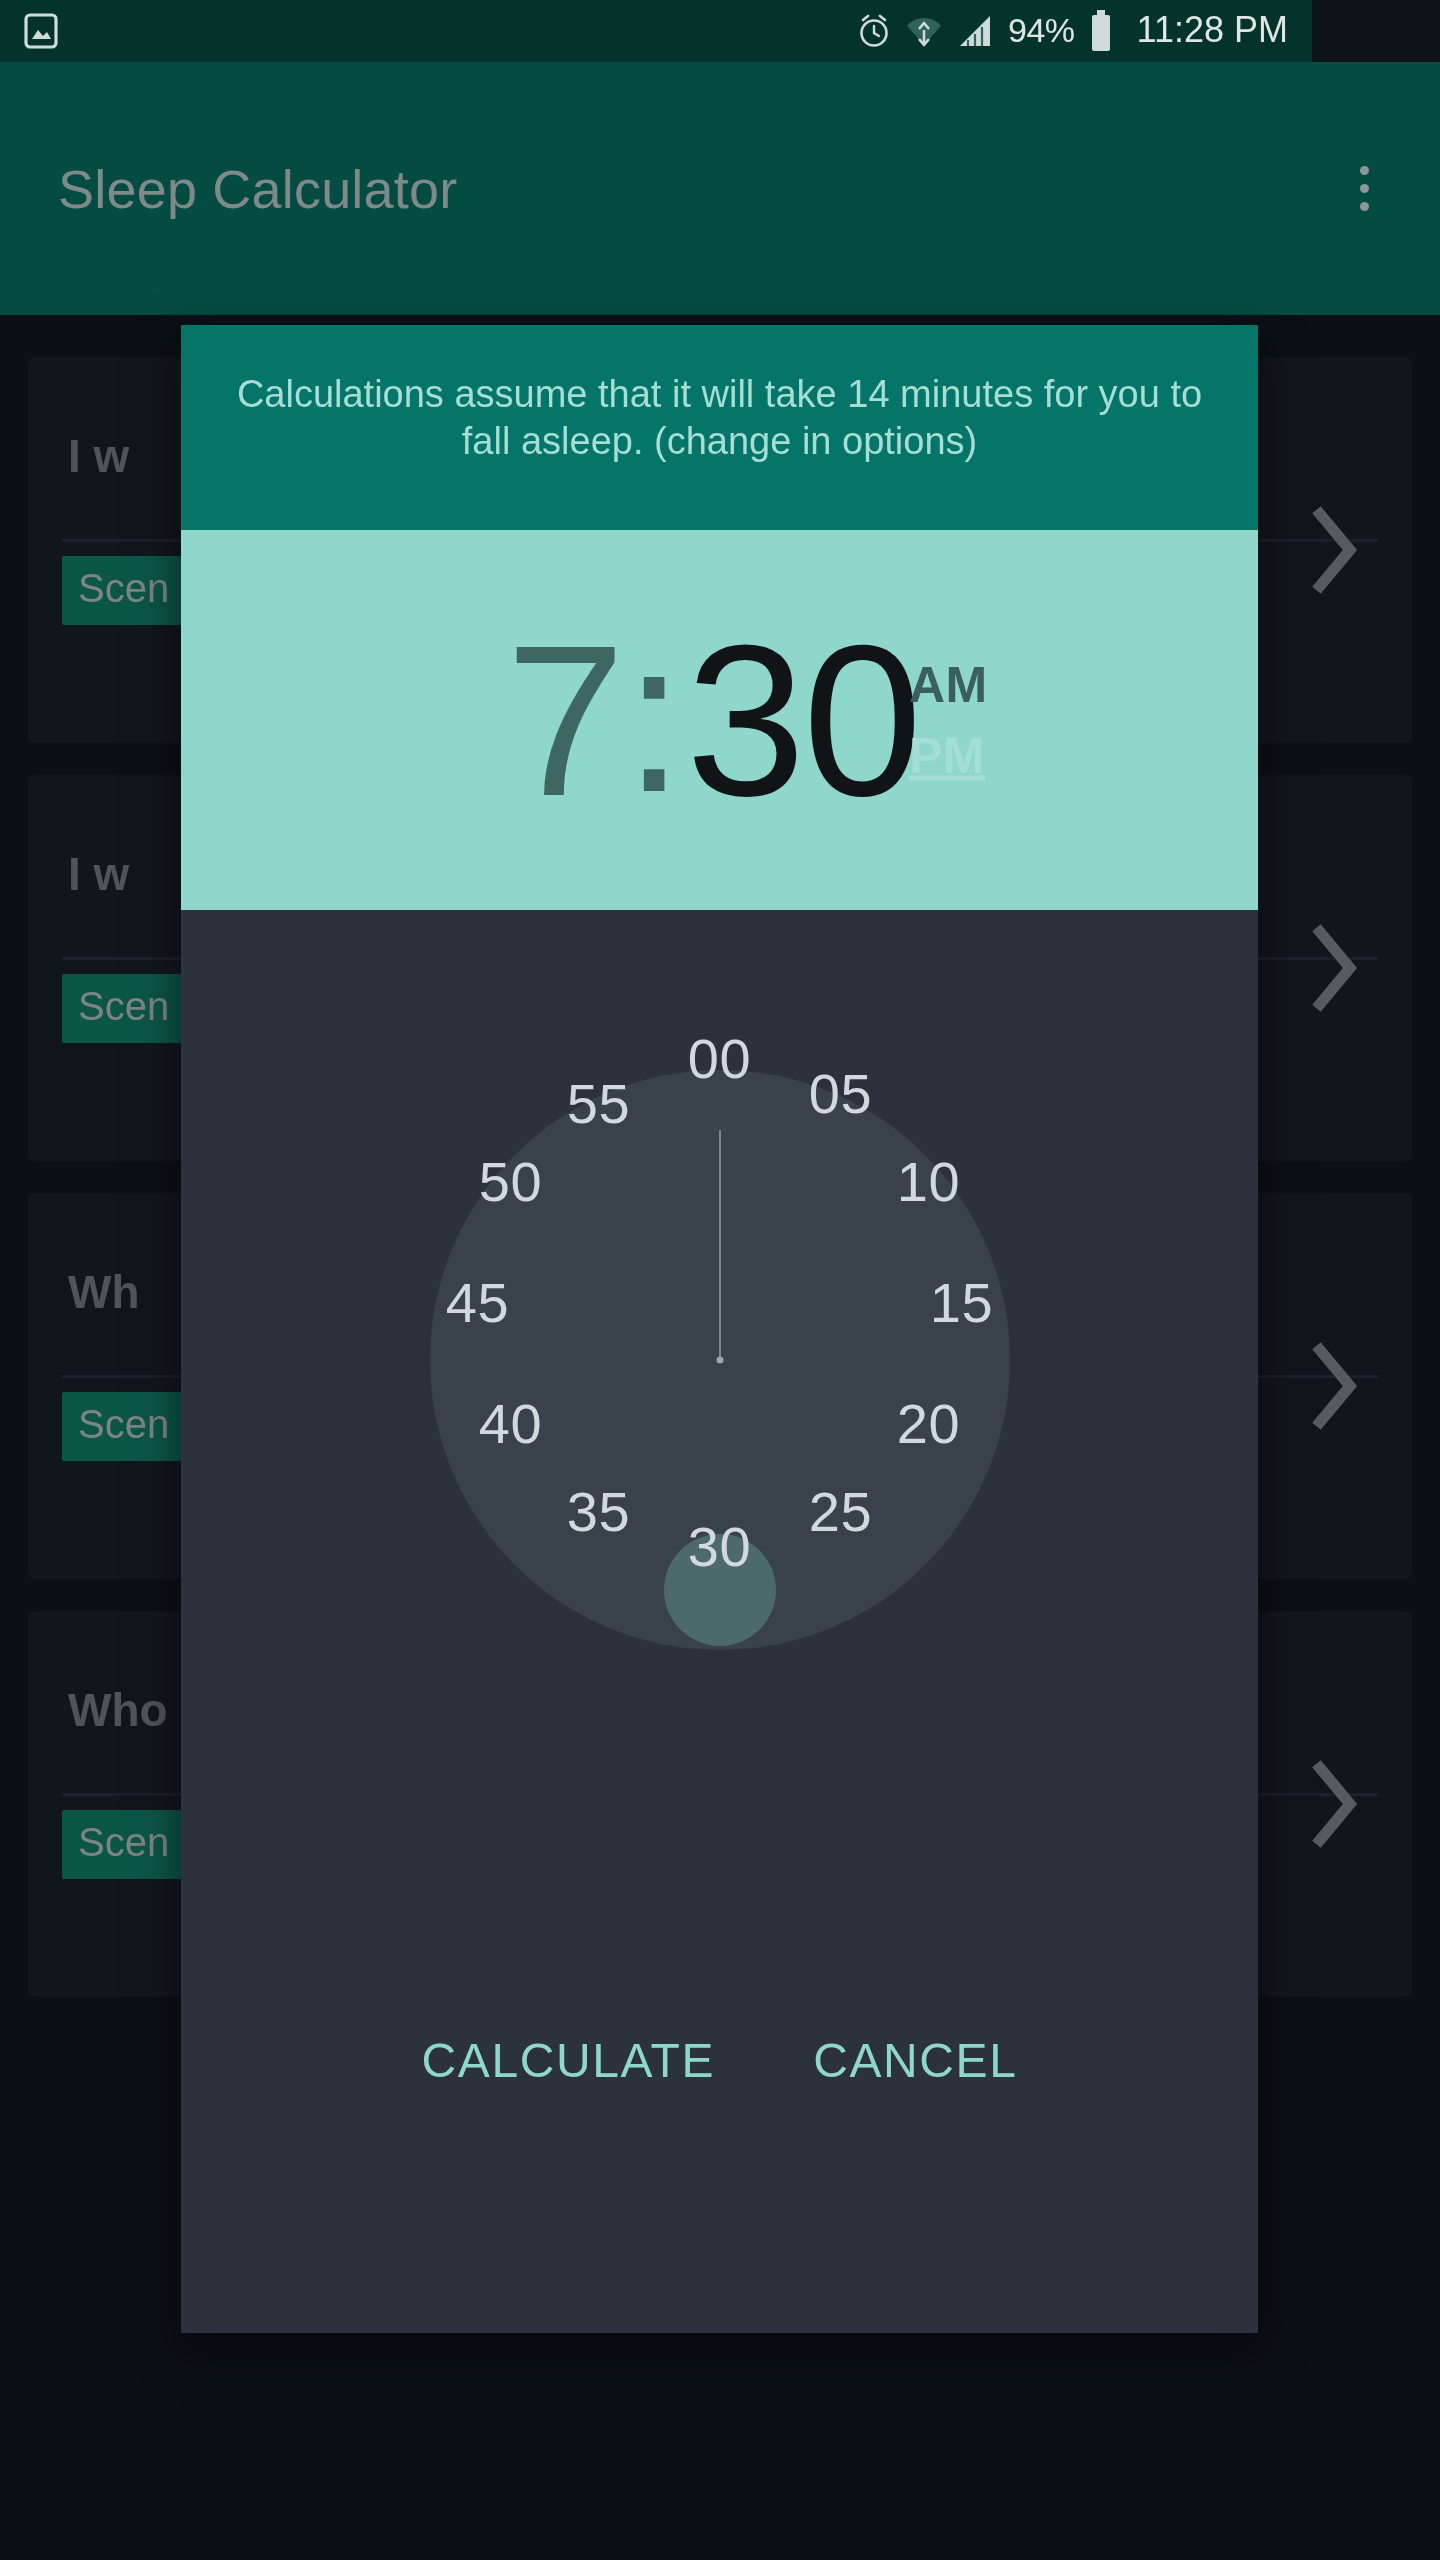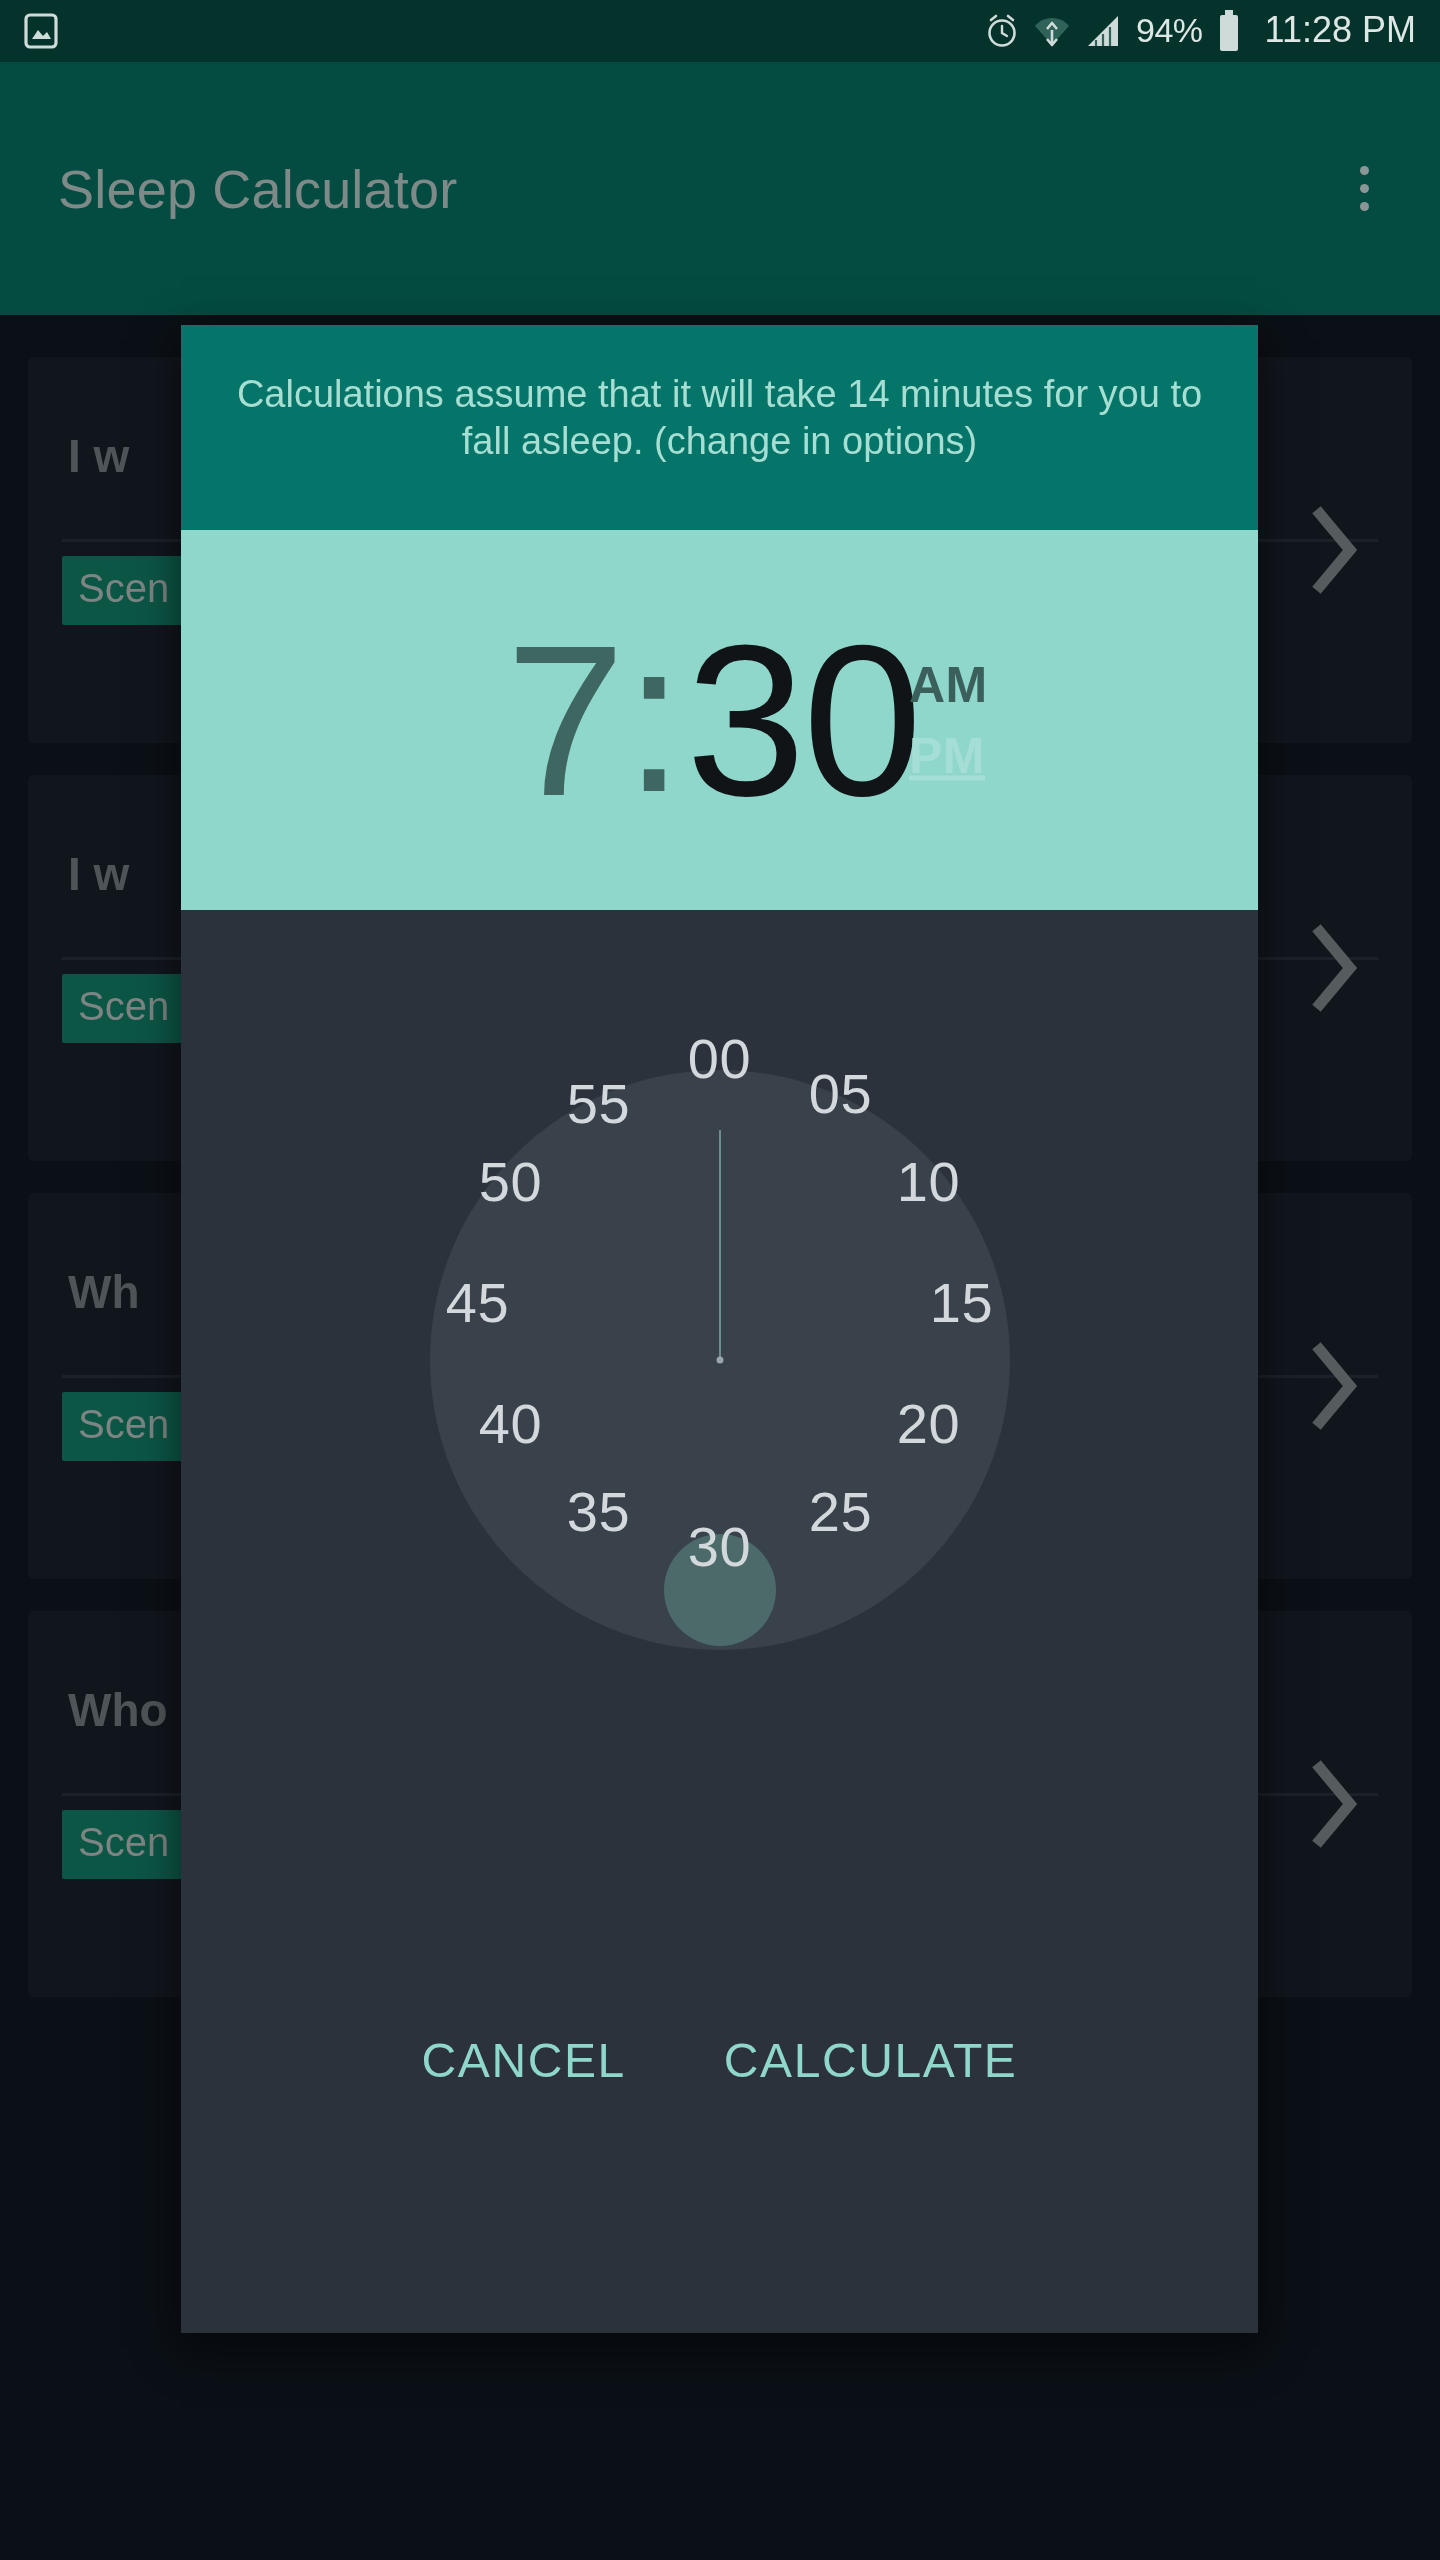--- a/index.html
+++ b/index.html
@@ -6,21 +6,21 @@
   html, body { width:1440px; height:2560px; }
   body {
     background:#0e1318;
     font-family:"Liberation Sans", sans-serif;
     overflow:hidden;
     position:relative;
   }
 
   
   .statusbar{
-    position:absolute; left:0; top:0; width:1440px; height:62px;
+    position:absolute; left:0; top:0; width:1312px; height:62px;
     background:#04332c;
     display:flex; align-items:center;
     padding:0 24px;
     z-index:5;
   }
   .sb-left{ display:flex; align-items:center; gap:14px; }
   .sb-right{ margin-left:auto; display:flex; align-items:center; gap:14px; }
   .sb-img-icon{ width:34px; height:38px; }
   .sb-ico{ display:block; }
   .sb-batt-pct{
@@ -353,17 +353,17 @@
     <div class="tick" style="left:calc(50% + 121px); top:601px;">25</div>
     <div class="tick" style="left:50%; top:636px;">30</div>
     <div class="tick" style="left:calc(50% - 121px); top:601px;">35</div>
     <div class="tick" style="left:calc(50% - 209px); top:513px;">40</div>
     <div class="tick" style="left:calc(50% - 242px); top:392px;">45</div>
     <div class="tick" style="left:calc(50% - 209px); top:271px;">50</div>
     <div class="tick" style="left:calc(50% - 121px); top:193px;">55</div>
   </div>
 
   <div class="dlg-actions">
+    <button class="dlg-btn">CALCULATE</button>
     <button class="dlg-btn">CANCEL</button>
-    <button class="dlg-btn">CALCULATE</button>
   </div>
 
 </div>
 
 </body></html>

